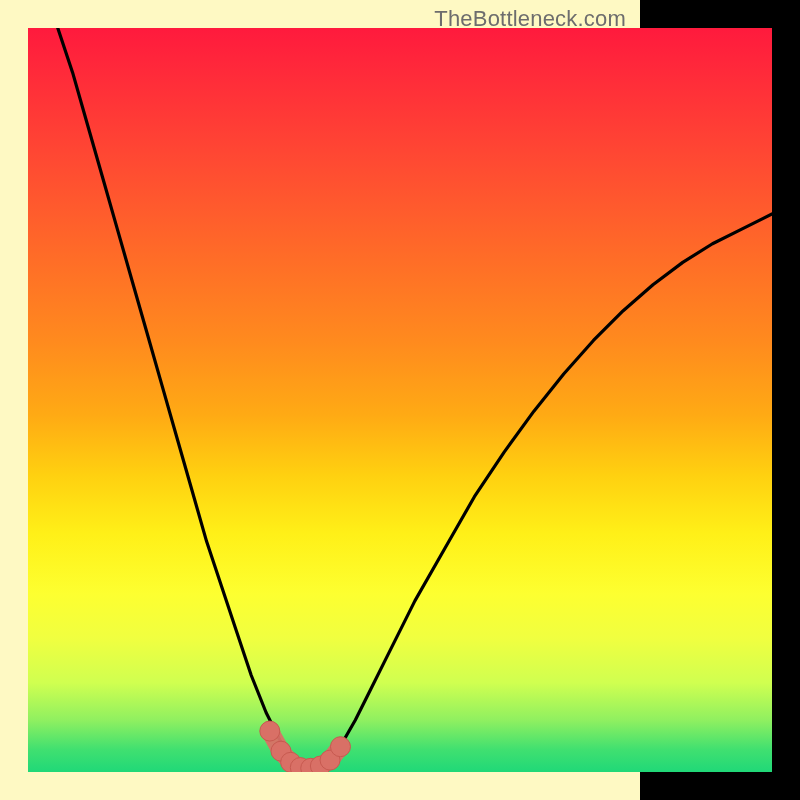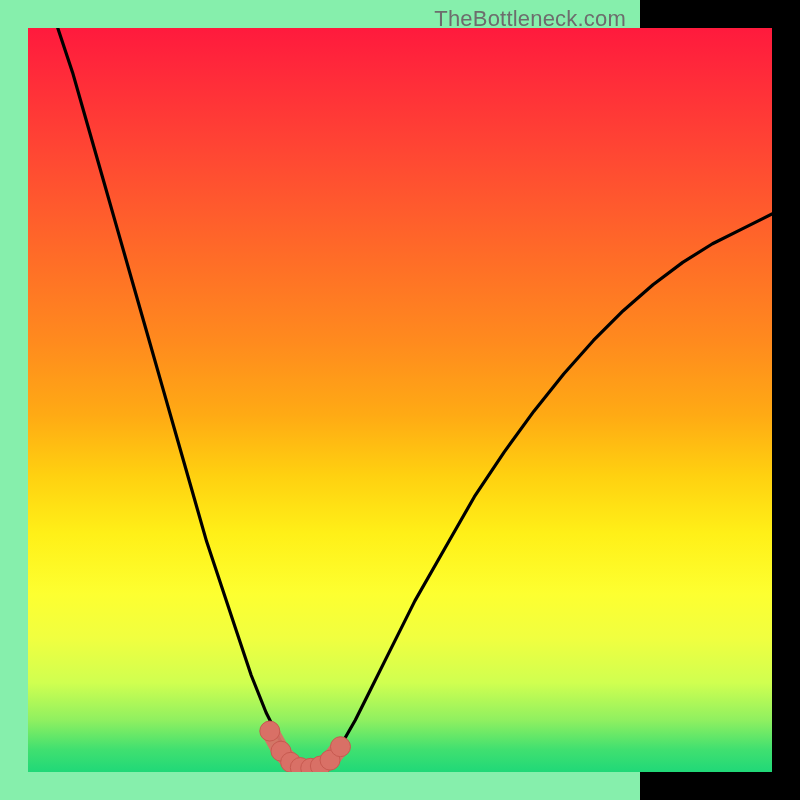--- a/index.html
+++ b/index.html
@@ -10,21 +10,21 @@
     background: #000;
     overflow: hidden;
     font-family: Arial, Helvetica, sans-serif;
   }
   .frame {
     position: absolute;
     left: 0;
     top: 0;
     width: 640px;
     height: 800px;
-    background: #86efac;
+    background: #fef9c3;
   }
   .plot {
     position: absolute;
     left: 28px;
     top: 28px;
     width: 744px;
     height: 744px;
     
     background: linear-gradient(
       to bottom,

